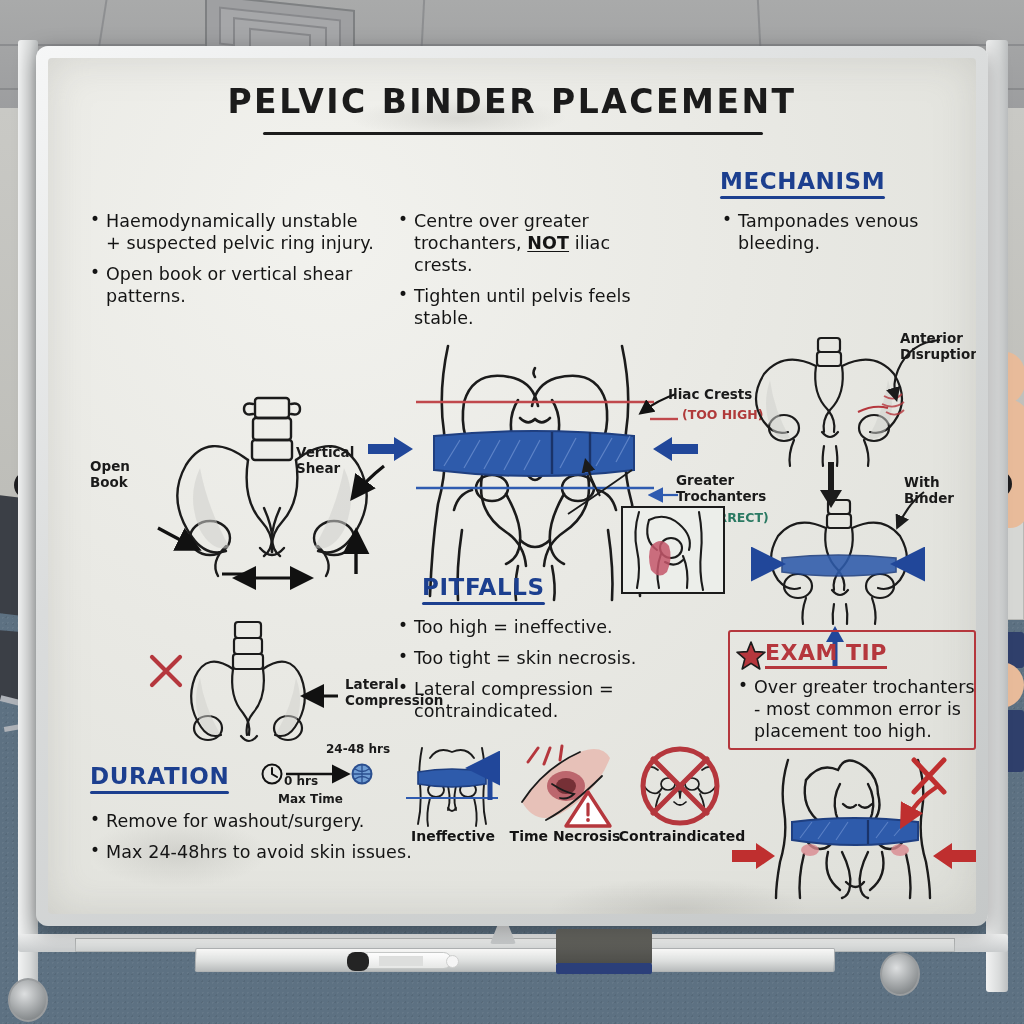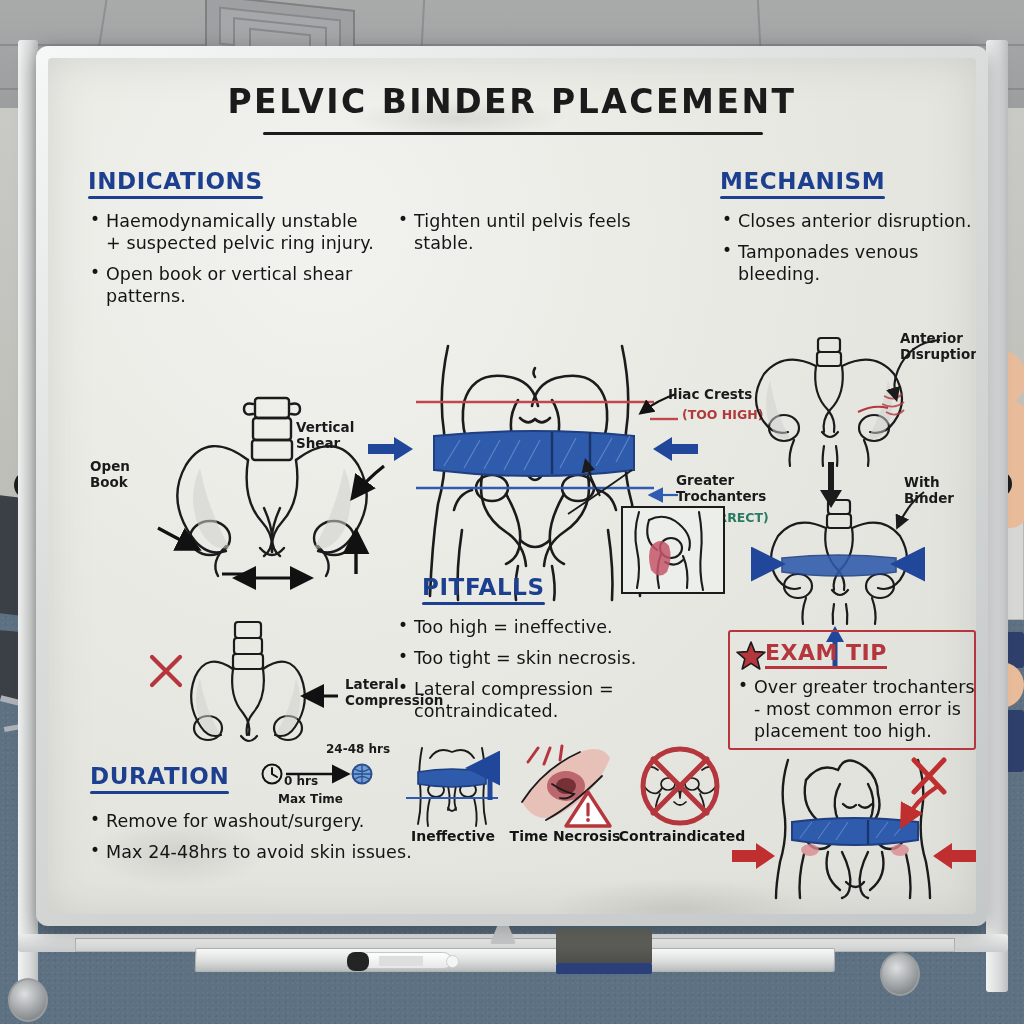--- a/index.html
+++ b/index.html
@@ -242,24 +242,20 @@
 <div class="board-frame">
 <div class="board-surface">
 
   <div class="smudge" style="left:40px;top:760px;width:180px;height:70px"></div>
   <div class="smudge" style="left:500px;top:820px;width:260px;height:60px"></div>
   <div class="smudge" style="left:300px;top:40px;width:220px;height:40px"></div>
 
   <div class="title">PELVIC BINDER PLACEMENT</div>
   <div class="title-rule"></div>
 
-  <div class="sec-head" style="left:40px;top:110px;">
-    <span>INDICATIONS</span>
-    <span class="rule"></span>
-  </div>
   <div class="bullets" style="left:42px;top:152px;width:286px;">
     <div class="li">Haemodynamically unstable + suspected pelvic ring injury.</div>
     <div class="li">Open book or vertical shear patterns.</div>
   </div>
 
   <svg style="position:absolute;left:100px;top:330px;width:250px;height:190px" viewBox="0 0 250 190">
     <g fill="none" stroke="#1b1b1b" stroke-width="2.4" stroke-linecap="round">
       <rect x="107" y="10" width="34" height="20" rx="3"></rect>
       <rect x="105" y="30" width="38" height="22" rx="3"></rect>
       <rect x="104" y="52" width="40" height="20" rx="3"></rect>
@@ -299,21 +295,21 @@
       <marker id="arE" markerWidth="8" markerHeight="8" refX="6" refY="4" orient="auto">
             <path d="M0,0 L8,4 L0,8 z" fill="#111"></path>
           </marker>
       <marker id="arS" markerWidth="8" markerHeight="8" refX="2" refY="4" orient="auto">
             <path d="M8,0 L0,4 L8,8 z" fill="#111"></path>
           </marker>
     </defs>
   </svg>
 
   <div class="dlabel" style="left:42px;top:400px;">Open<br>Book</div>
-  <div class="dlabel" style="left:248px;top:361px;">Vertical<br>Shear</div>
+  <div class="dlabel" style="left:248px;top:386px;">Vertical<br>Shear</div>
 
   <svg style="position:absolute;left:130px;top:560px;width:140px;height:140px" viewBox="0 0 140 140">
     <g fill="none" stroke="#1b1b1b" stroke-width="2.2" stroke-linecap="round">
       <rect x="57" y="4" width="26" height="16" rx="3"></rect>
       <rect x="56" y="20" width="28" height="16" rx="3"></rect>
       <rect x="55" y="36" width="30" height="15" rx="3"></rect>
       <path d="M55 51 q-26 -18 -38 8 q-10 26 6 50 q8 12 20 8"></path>
       <path d="M85 51 q26 -18 38 8 q10 26 -6 50 q-8 12 -20 8"></path>
       <path d="M55 51 q-4 28 10 44 q8 10 6 22"></path>
       <path d="M85 51 q4 28 -10 44 q-8 10 -6 22"></path>
@@ -358,20 +354,21 @@
     <path d="M93 12 h18 M102 3 v18 M95 7 q7 5 14 0 M95 17 q7 -5 14 0" stroke="#2b4f8f" stroke-width="1.3" fill="none"></path>
     <defs>
           <marker id="arE3" markerWidth="8" markerHeight="8" refX="6" refY="4" orient="auto">
             <path d="M0,0 L8,4 L0,8 z" fill="#111"></path>
           </marker>
         </defs>
   </svg>
   <div class="dlabel small" style="left:230px;top:734px;">Max Time</div>
 
   <div class="bullets" style="left:350px;top:152px;width:272px;">
+    <div class="li">Centre over greater trochanters, <u>NOT</u> iliac crests.</div>
     <div class="li">Tighten until pelvis feels stable.</div>
   </div>
 
   <svg style="position:absolute;left:352px;top:282px;width:270px;height:260px" viewBox="0 0 270 260">
     <g fill="none" stroke="#1b1b1b" stroke-width="2.6" stroke-linecap="round">
 
       <path d="M48 6 q-10 46 -4 86 q4 36 -6 72 q-6 40 -8 92"></path>
       <path d="M222 6 q10 46 4 86 q-4 36 6 72 q6 40 8 92"></path>
 
       <path d="M64 62 q10 -34 50 -24 q20 6 24 28"></path>
@@ -541,21 +538,20 @@
     <circle cx="42" cy="42" r="37" fill="none" stroke="#b5373d" stroke-width="5"></circle>
     <path d="M15 15 L69 69 M69 15 L15 69" stroke="#b5373d" stroke-width="5" stroke-linecap="round"></path>
   </svg>
   <div class="pit-cap" style="left:570px;top:770px;width:128px;">Contraindicated</div>
 
   <div class="sec-head" style="left:672px;top:110px;">
     <span>MECHANISM</span>
     <span class="rule"></span>
   </div>
   <div class="bullets" style="left:674px;top:152px;width:258px;">
-    <div class="li">Closes anterior disruption.</div>
     <div class="li">Tamponades venous bleeding.</div>
   </div>
 
   <svg style="position:absolute;left:690px;top:278px;width:180px;height:130px" viewBox="0 0 180 130">
     <g fill="none" stroke="#1b1b1b" stroke-width="2.2" stroke-linecap="round">
       <rect x="80" y="2" width="22" height="14" rx="3"></rect>
       <rect x="79" y="16" width="24" height="14" rx="3"></rect>
       <path d="M78 30 q-32 -16 -52 8 q-16 26 0 48 q10 14 24 10"></path>
       <path d="M104 30 q32 -16 52 8 q16 26 0 48 q-10 14 -24 10"></path>
       <path d="M78 30 q-4 28 12 44 q8 10 6 22"></path>

